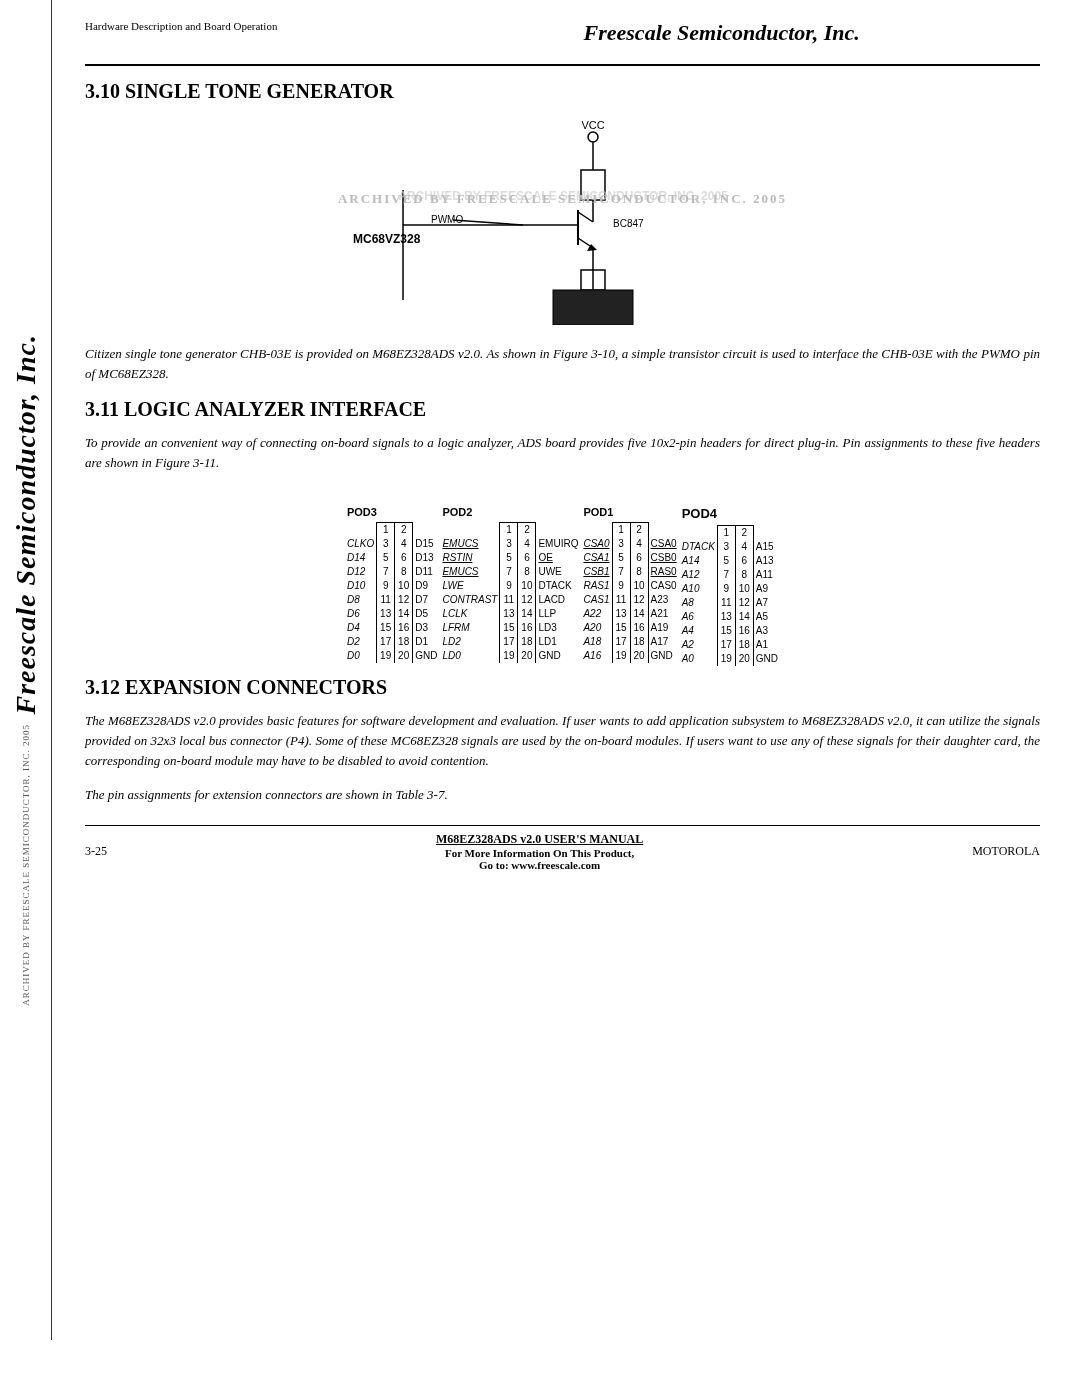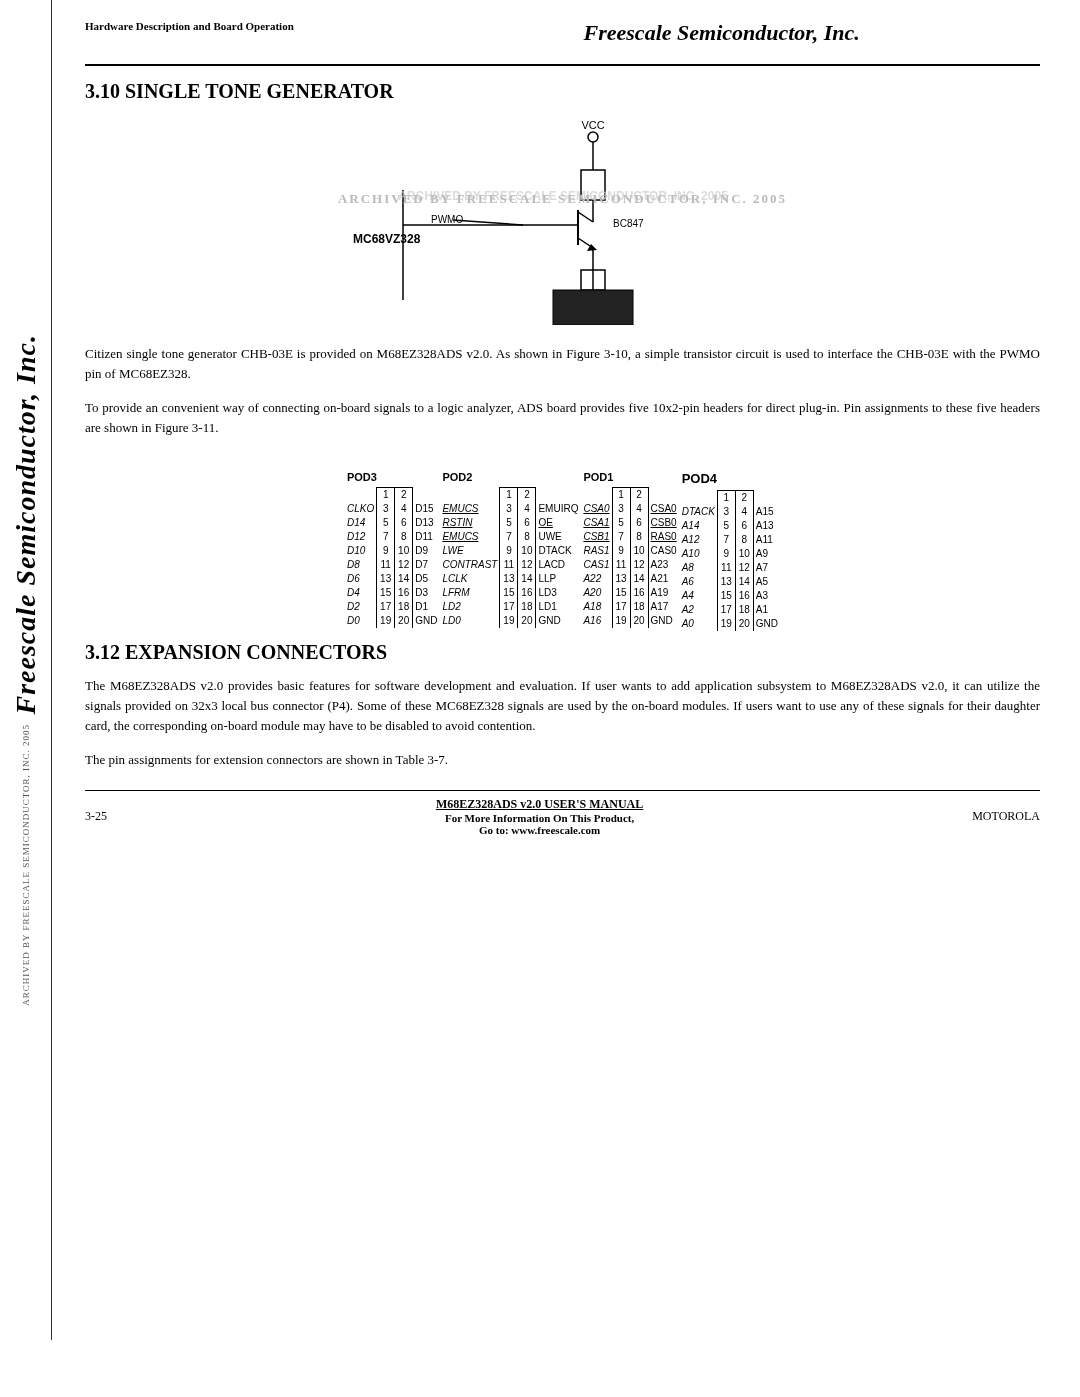--- a/index.html
+++ b/index.html
@@ -52,21 +52,21 @@
 
     
     .header {
       display: flex;
       align-items: flex-start;
       margin-bottom: 18px;
       border-bottom: none;
     }
     .header-left {
       font-size: 11px;
-      font-weight: bold;
+      font-weight: normal;
       color: #000;
       flex: 1;
     }
     .header-title {
       font-size: 22px;
       font-weight: bold;
       font-style: italic;
       color: #000;
       text-align: center;
       flex: 2;
@@ -100,20 +100,21 @@
       margin-top: 8px;
       margin-bottom: 15px;
     }
 
     .body-text {
       font-size: 13px;
       line-height: 1.55;
       color: #000;
       margin-bottom: 14px;
       text-align: justify;
+      font-style: italic;
     }
 
     
     .pod-container {
       display: flex;
       justify-content: center;
       gap: 1px;
       margin: 31px 0 10px 0;
     }
 
@@ -241,20 +242,21 @@
 
           <text x="240" y="85" font-size="12" font-family="Arial" fill="#ccc" font-weight="bold" text-anchor="middle" opacity="0.7">ARCHIVED BY FREESCALE SEMICONDUCTOR, INC. 2005</text>
         </svg>
       </div>
     </div>
 
     <p class="body-text">Citizen single tone generator CHB-03E is provided on M68EZ328ADS v2.0. As shown in Figure 3-10, a simple transistor circuit is used to interface the CHB-03E with the PWMO pin of MC68EZ328.</p>
   </div>
 
   <div>
+    <div class="section-title">3.11 LOGIC ANALYZER INTERFACE</div>
     <p class="body-text">To provide an convenient way of connecting on-board signals to a logic analyzer, ADS board provides five 10x2-pin headers for direct plug-in. Pin assignments to these five headers are shown in Figure 3-11.</p>
 
     <div class="pod-container">
 
       <div>
         <table class="pod-table">
           <thead>
             <tr>
               <td colspan="3" style="font-weight:bold; font-size:11px; padding-bottom:2px;">POD3</td>
             </tr>

